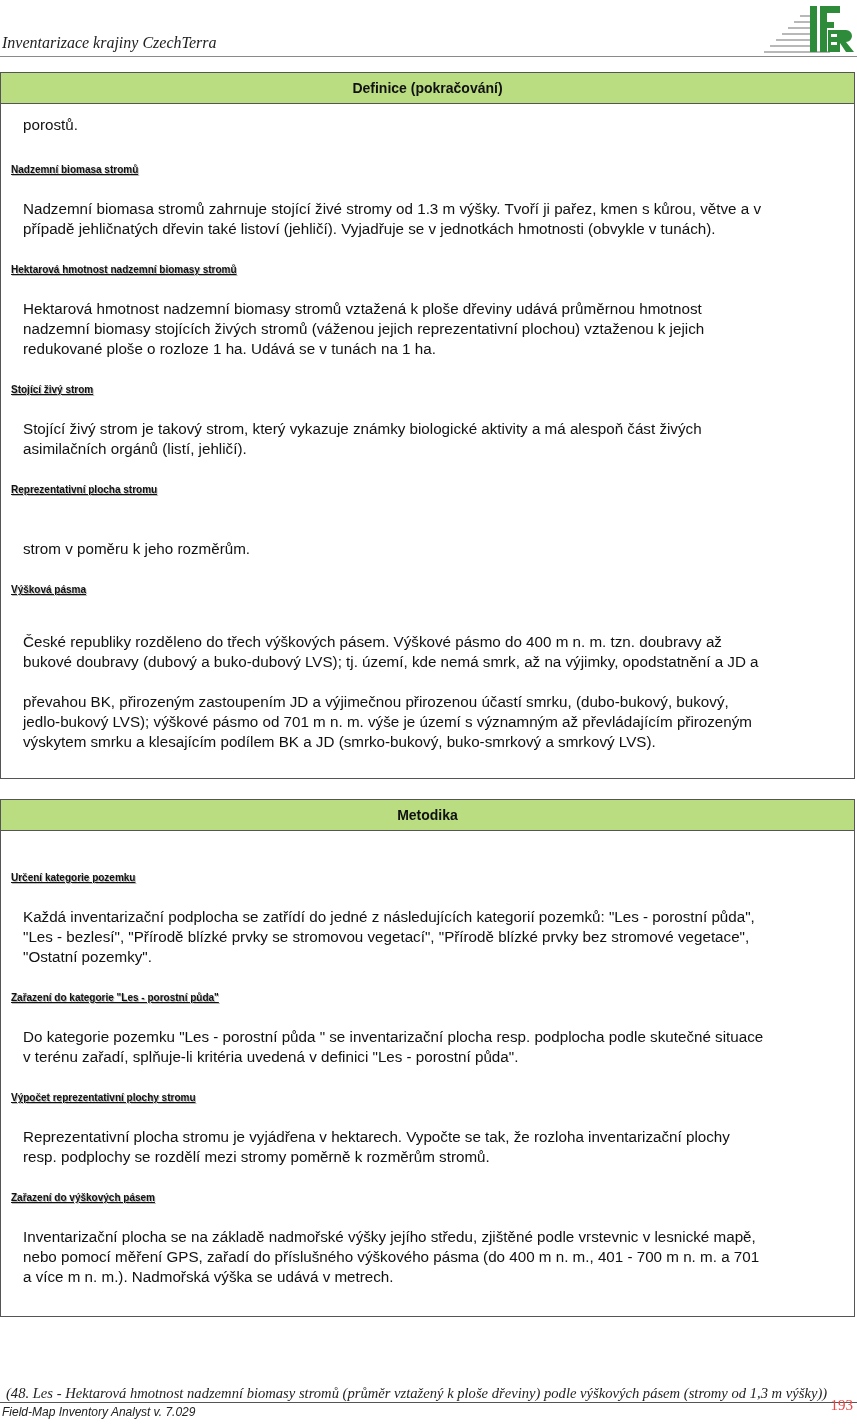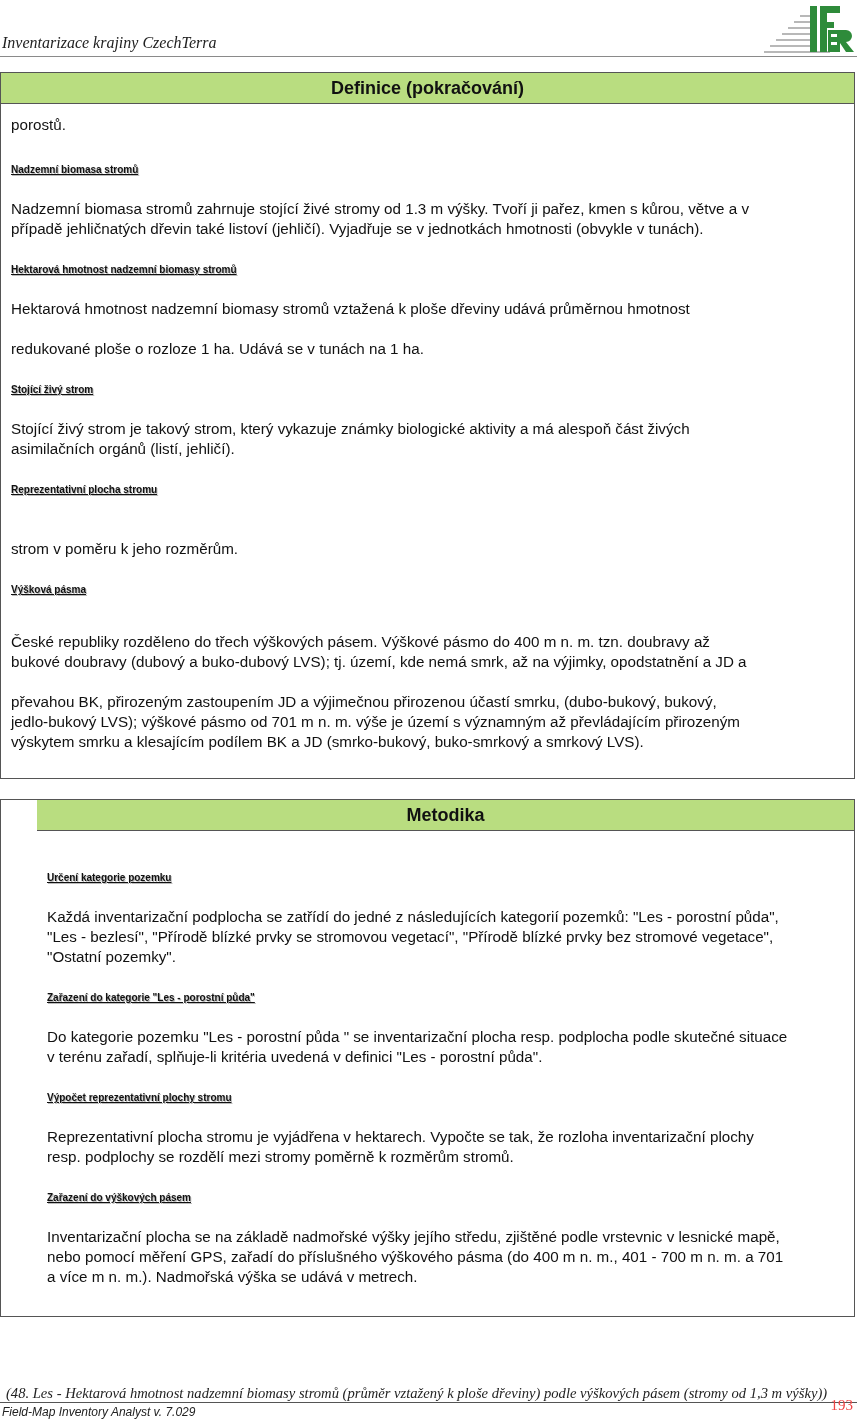--- a/index.html
+++ b/index.html
@@ -15,31 +15,31 @@
     .header-rule { position: absolute; left: 0; top: 56px; width: 857px; height: 1px; background: #8a8a8a; }
     .logo { position: absolute; left: 760px; top: 2px; width: 94px; height: 52px; }
 
     .section-box {
       position: absolute; left: 0; width: 855px;
       border: 1px solid #555; background: #fff; box-sizing: border-box;
     }
     .section-head {
       height: 30px; background: #b9dd80; border-bottom: 1px solid #555;
       display: flex; align-items: center; justify-content: center;
-      font-weight: bold; font-size: 18px; color: #111;
+      font-weight: bold; font-size: 14px; color: #111;
     }
     .section-body { padding: 0 10px; font-size: 15.2px; line-height: 20px; }
-    .para { margin: 0; }
+    .para { margin: 12px; }
     .term {
       font-weight: bold; text-decoration: underline; font-size: 10px;
       margin: 0; text-shadow: 1px 1px 0 #bbb;
     }
 
     #box-def { top: 72px; height: 707px; }
-    #box-met { top: 799px; height: 518px; padding-left: 36px; }
+    #box-met { top: 799px; height: 518px; }
 
     .caption {
       position: absolute; left: 6px; top: 1385px;
       font-family: "Liberation Serif", serif; font-style: italic; font-size: 14.6px; color: #222;
       white-space: nowrap;
     }
     .footer-rule { position: absolute; left: 0; top: 1402px; width: 857px; height: 1px; background: #555; }
     .footer-app {
       position: absolute; left: 2px; top: 1405px; font-size: 12px; font-style: italic; color: #222;
     }
@@ -86,21 +86,21 @@
 
     <p class="term" style="margin-top:25px">Nadzemní biomasa stromů</p>
     <p class="para" style="margin-top:19px">
       <span>Nadzemní biomasa stromů zahrnuje stojící živé stromy od 1.3 m výšky. Tvoří ji pařez, kmen s kůrou, větve a v</span><br>
       <span>případě jehličnatých dřevin také listoví (jehličí). Vyjadřuje se v jednotkách hmotnosti (obvykle v tunách).</span>
     </p>
 
     <p class="term" style="margin-top:21px">Hektarová hmotnost nadzemní biomasy stromů </p>
     <p class="para" style="margin-top:19px">
       <span>Hektarová hmotnost nadzemní biomasy stromů vztažená k ploše dřeviny udává průměrnou hmotnost</span><br>
-      <br>
+      <span>nadzemní biomasy stojících živých stromů (váženou jejich reprezentativní plochou) vztaženou k jejich</span><br>
       <span>redukované ploše o rozloze 1 ha. Udává se v tunách na 1 ha.</span>
     </p>
 
     <p class="term" style="margin-top:21px">Stojící živý strom</p>
     <p class="para" style="margin-top:19px">
       <span>Stojící živý strom je takový strom, který vykazuje známky biologické aktivity a má alespoň část živých</span><br>
       <span>asimilačních orgánů (listí, jehličí).</span>
     </p>
 
     <p class="term" style="margin-top:21px">Reprezentativní plocha stromu</p>

